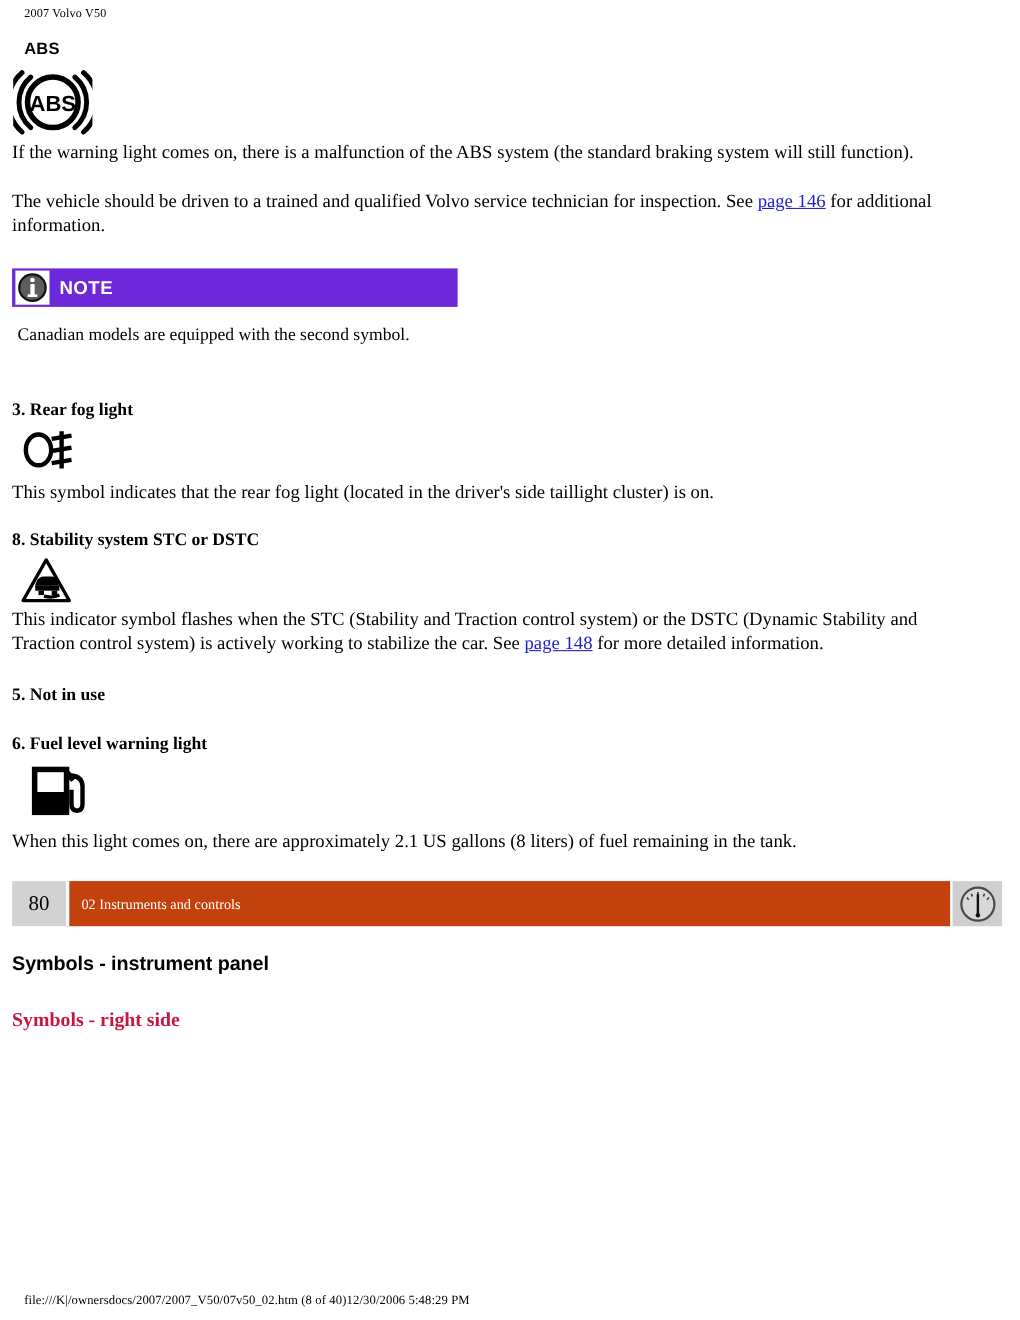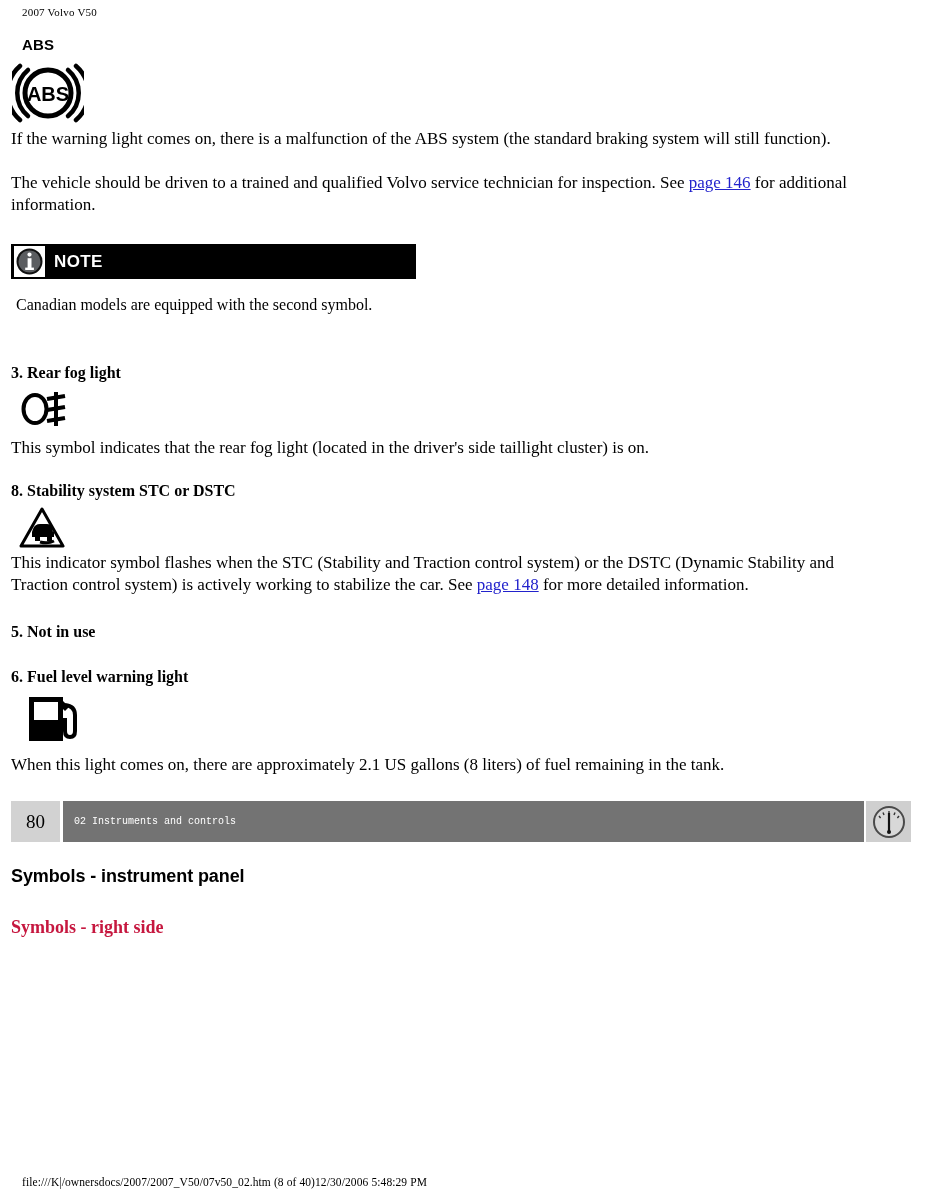--- a/index.html
+++ b/index.html
@@ -72,21 +72,21 @@
   
   .sym-wrap { line-height: 0; }
 
   
   .abs-icon { display: block; }
 
   
   .note-box {
     width: 405px;
     height: 35px;
-    background: #000000;
+    background: #6d28d9;
     display: flex;
     align-items: center;
     padding: 0;
     box-sizing: border-box;
   }
   .note-icon-box {
     width: 31px;
     height: 31px;
     margin-left: 3px;
     background: #ffffff;
@@ -127,27 +127,27 @@
     display: flex;
     align-items: center;
     justify-content: center;
     font-family: "Liberation Serif", "DejaVu Serif", serif;
     font-size: 19px;
     color: #000;
     flex: none;
   }
   .footer-title {
     flex: 1 1 auto;
-    background: #737373;
+    background: #c2410c;
     color: #ffffff;
     display: flex;
     align-items: center;
     padding-left: 11px;
-    font-family: Liberation Mono, monospace;
-    font-size: 10px;
+    font-family: Liberation Serif, serif;
+    font-size: 13px;
     border-left: 3px solid #ffffff;
     box-sizing: border-box;
   }
   .footer-gauge {
     width: 47px;
     background: #cfcfcf;
     display: flex;
     align-items: center;
     justify-content: center;
     border-left: 2px solid #ffffff;

